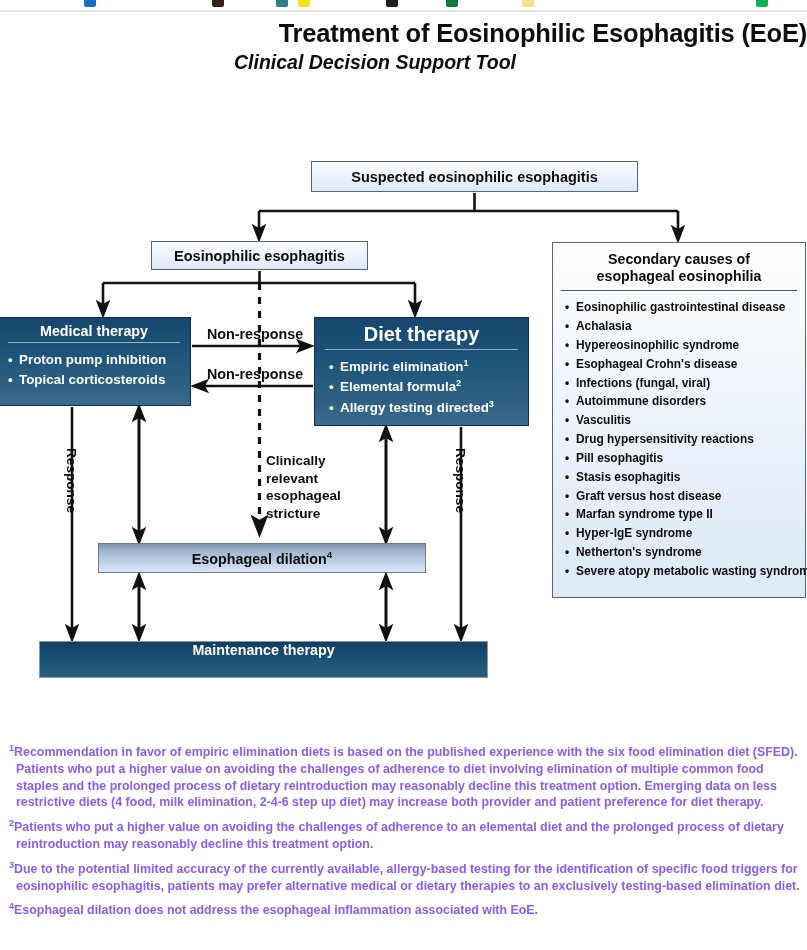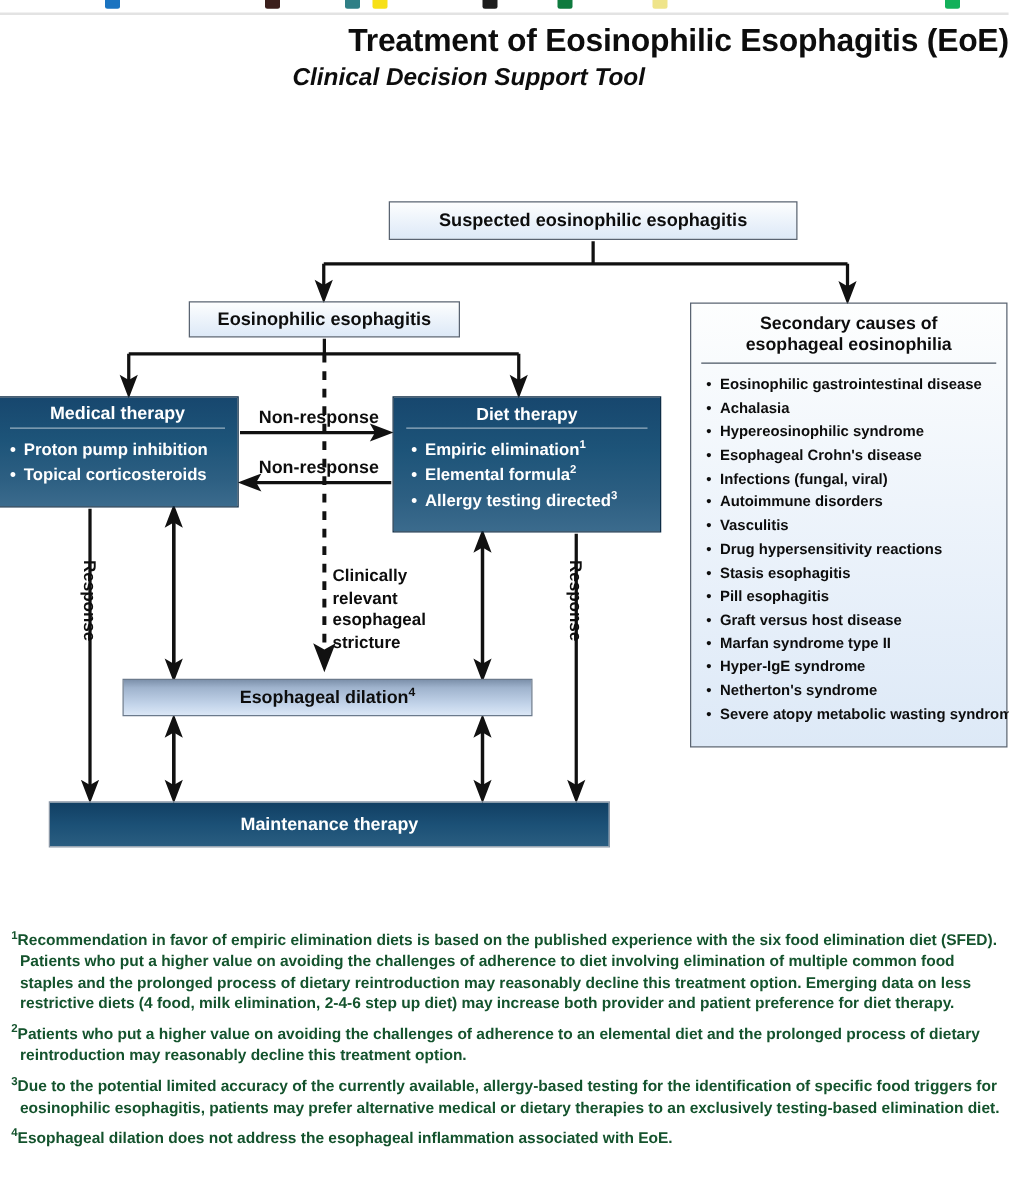--- a/index.html
+++ b/index.html
@@ -103,32 +103,32 @@
     left:-3px; top:317px; width:194px; height:89px;
     padding:5px 0 0 0;
   }
   #box-medical .box-title { font-size:14.3px; }
   #box-medical .bullets { margin:7px 0 0 10px; font-size:13.4px; line-height:1.5; font-weight:bold; }
 
   #box-diet {
     left:314px; top:317px; width:215px; height:109px;
     padding:5px 0 0 0;
   }
-  #box-diet .box-title { font-size:14px; }
+  #box-diet .box-title { font-size:20px; }
   #box-diet .bullets { margin:7px 0 0 14px; font-size:13.4px; line-height:1.52; font-weight:bold; }
 
   #box-dilation {
     left:98px; top:543px; width:328px; height:30px;
     justify-content:center;
   }
   #box-dilation .box-title { font-size:14.3px; }
 
   #box-maintenance {
     left:39px; top:641px; width:449px; height:37px;
-    justify-content:center;
+    justify-content:flex-start;
   }
   #box-maintenance .box-title { font-size:14.3px; }
 
   
   .lbl {
     position:absolute; font-weight:bold; color:#0d0d0d; z-index:4;
     white-space:nowrap;
   }
   #lbl-nonresp-1 { left:207px; top:326px; font-size:14.3px; }
   #lbl-nonresp-2 { left:207px; top:366px; font-size:14.3px; }
@@ -139,21 +139,21 @@
   .lbl-rot {
     position:absolute; font-weight:bold; font-size:13.6px; color:#0d0d0d;
     transform-origin:0 0; transform:rotate(90deg); z-index:4; white-space:nowrap;
   }
   #lbl-response-left  { left:79px;  top:448px; }
   #lbl-response-right { left:468px; top:448px; }
 
   
   #footnotes {
     position:absolute; left:9px; top:744px; width:792px;
-    font-size:12.4px; line-height:1.355; color:#14532d;
+    font-size:12.4px; line-height:1.355; color:#8b5cf6;
     font-weight:bold;
   }
   .fn { margin-bottom:8px; text-indent:-7px; padding-left:7px; }
   .fn:last-child { margin-bottom:0; }
   .fn sup { font-size:0.74em; vertical-align:super; line-height:0; }
 </style>
 </head>
 <body>
 
 <div id="page">
@@ -238,22 +238,22 @@
       <div class="hr-dark"></div>
       <ul class="bullets" id="secondary-list">
           <li>Eosinophilic gastrointestinal disease</li>
           <li>Achalasia</li>
           <li>Hypereosinophilic syndrome</li>
           <li>Esophageal Crohn's disease</li>
           <li>Infections (fungal, viral)</li>
           <li>Autoimmune disorders</li>
           <li>Vasculitis</li>
           <li>Drug hypersensitivity reactions</li>
+          <li>Pill esophagitis</li>
           <li>Stasis esophagitis</li>
-          <li>Pill esophagitis</li>
           <li>Graft versus host disease</li>
           <li>Marfan syndrome type II</li>
           <li>Hyper-IgE syndrome</li>
           <li>Netherton's syndrome</li>
           <li>Severe atopy metabolic wasting syndrome</li>
         </ul>
     </div>
 
     <div class="box box-navy" id="box-medical">
       <div class="box-title">Medical therapy</div>

